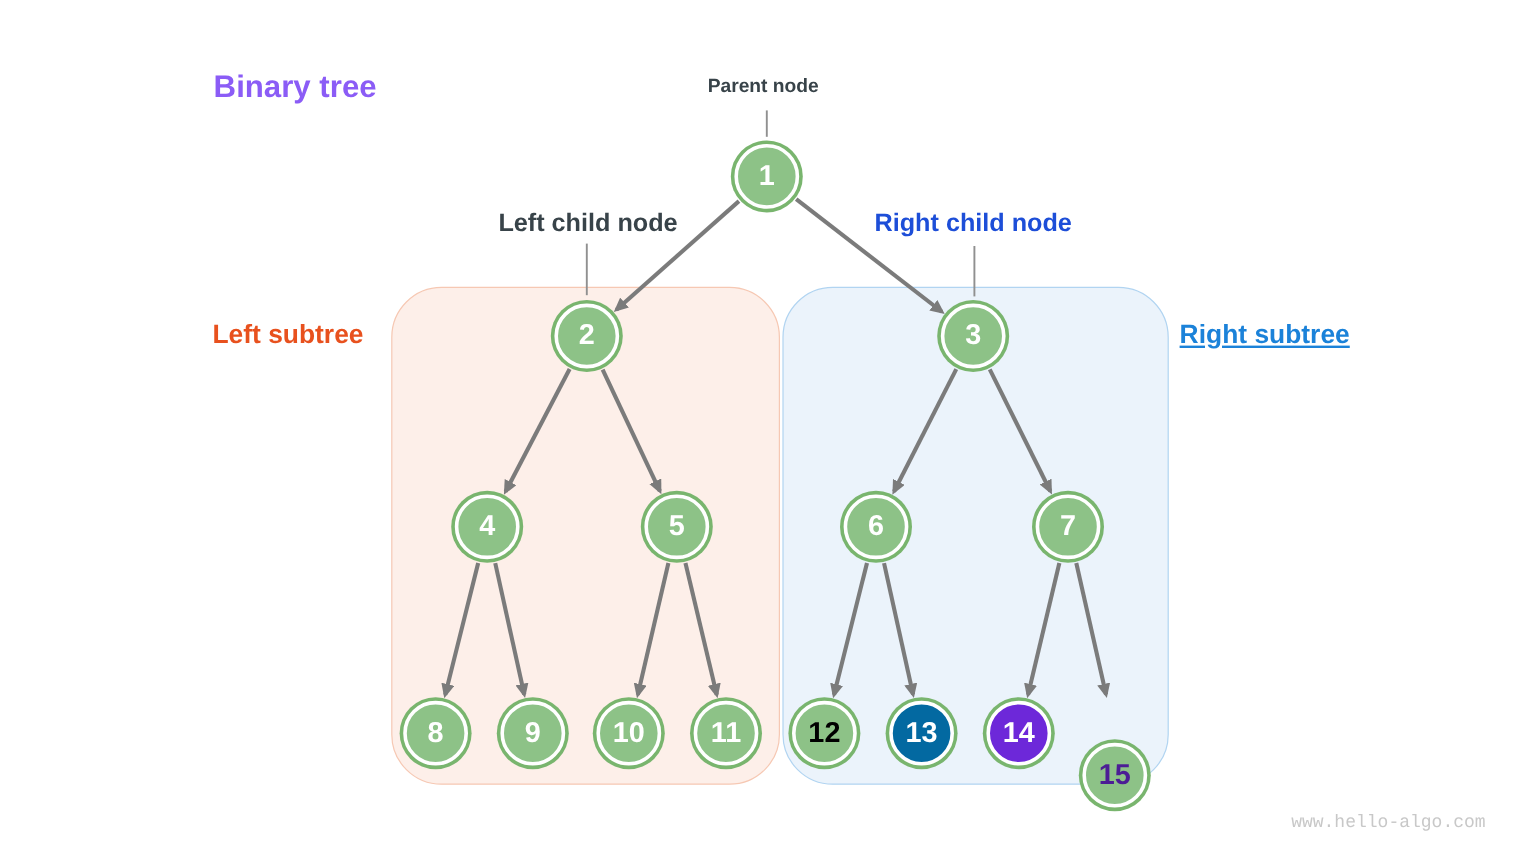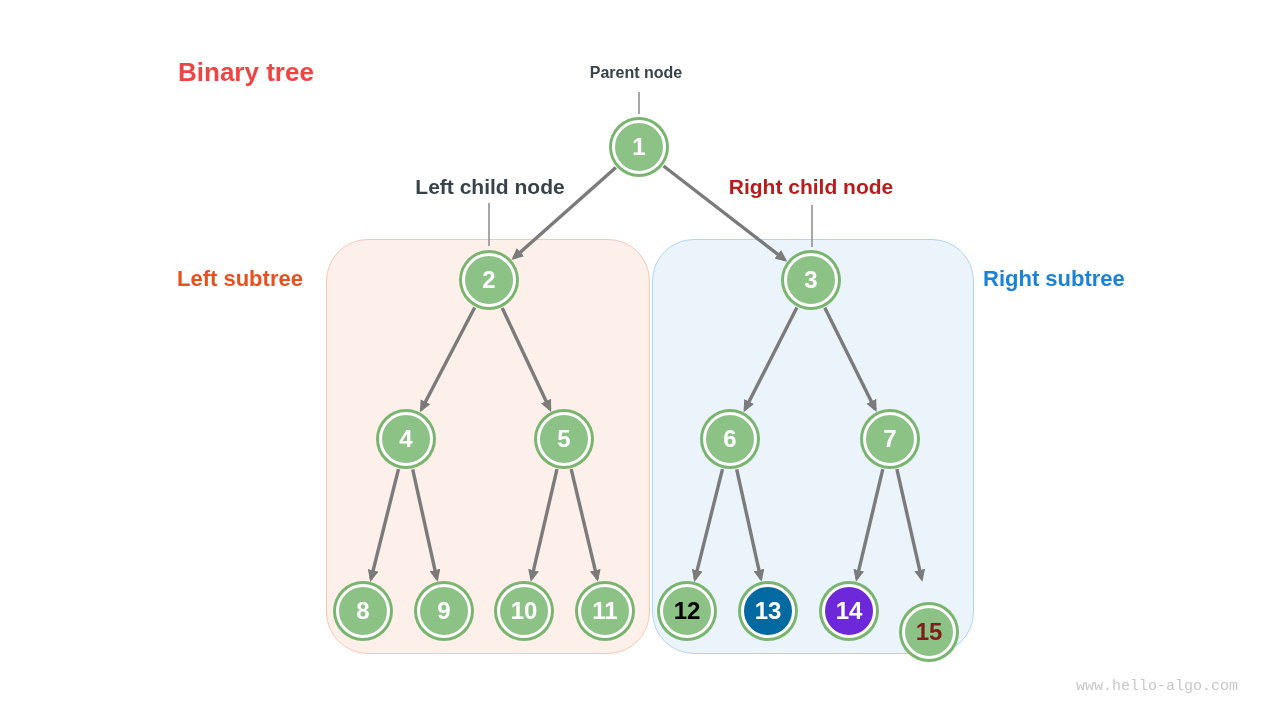--- a/index.html
+++ b/index.html
@@ -42,21 +42,21 @@
     position: absolute;
     font-weight: bold;
     white-space: nowrap;
     line-height: 1;
   }
   #title             { left: 178px; top: 72px;  transform: translateY(-50%); font-size: 26px; }
   #parent-label      { left: 636px; top: 73px;  transform: translate(-50%, -50%); font-size: 16px; }
   #left-child-label  { left: 490px; top: 186px; transform: translate(-50%, -50%); font-size: 21px; }
   #right-child-label { left: 811px; top: 186px; transform: translate(-50%, -50%); font-size: 21px; }
   #left-subtree-label  { left: 177px; top: 279px; transform: translateY(-50%); font-size: 22px; }
-  #right-subtree-label { left: 983px; top: 279px; transform: translateY(-50%); font-size: 22px; }
+  #right-subtree-label { left: 983px; top: 279px; transform: translateY(-50%); font-size: 22px; text-decoration: underline; }
   #watermark {
     position: absolute;
     right: 42px; top: 686px;
     transform: translateY(-50%);
     font-family: "DejaVu Sans Mono", monospace;
     font-size: 15px;
     white-space: nowrap;
   }
 </style>
 </head>
@@ -101,30 +101,30 @@
       <div class="tree-node" style="left: 564px; top: 439px; background-color: rgb(141, 194, 135); box-shadow: rgb(121, 181, 110) 0px 0px 0px 3px; color: rgb(255, 255, 255);">5</div>
       <div class="tree-node" style="left: 730px; top: 439px; background-color: rgb(141, 194, 135); box-shadow: rgb(121, 181, 110) 0px 0px 0px 3px; color: rgb(255, 255, 255);">6</div>
       <div class="tree-node" style="left: 890px; top: 439px; background-color: rgb(141, 194, 135); box-shadow: rgb(121, 181, 110) 0px 0px 0px 3px; color: rgb(255, 255, 255);">7</div>
       <div class="tree-node" style="left: 363px; top: 611px; background-color: rgb(141, 194, 135); box-shadow: rgb(121, 181, 110) 0px 0px 0px 3px; color: rgb(255, 255, 255);">8</div>
       <div class="tree-node" style="left: 444px; top: 611px; background-color: rgb(141, 194, 135); box-shadow: rgb(121, 181, 110) 0px 0px 0px 3px; color: rgb(255, 255, 255);">9</div>
       <div class="tree-node" style="left: 524px; top: 611px; background-color: rgb(141, 194, 135); box-shadow: rgb(121, 181, 110) 0px 0px 0px 3px; color: rgb(255, 255, 255);">10</div>
       <div class="tree-node" style="left: 605px; top: 611px; background-color: rgb(141, 194, 135); box-shadow: rgb(121, 181, 110) 0px 0px 0px 3px; color: rgb(255, 255, 255);">11</div>
       <div class="tree-node" style="left: 687px; top: 611px; background-color: rgb(141, 194, 135); box-shadow: rgb(121, 181, 110) 0px 0px 0px 3px; color: #000000;">12</div>
       <div class="tree-node" style="left: 768px; top: 611px; background-color: #0369a1; box-shadow: rgb(121, 181, 110) 0px 0px 0px 3px; color: rgb(255, 255, 255);">13</div>
       <div class="tree-node" style="left: 849px; top: 611px; background-color: #6d28d9; box-shadow: rgb(121, 181, 110) 0px 0px 0px 3px; color: rgb(255, 255, 255);">14</div>
-      <div class="tree-node" style="left: 929px; top: 632px; background-color: rgb(141, 194, 135); box-shadow: rgb(121, 181, 110) 0px 0px 0px 3px; color: #7f1d1d;">15</div>
+      <div class="tree-node" style="left: 929px; top: 646px; background-color: rgb(141, 194, 135); box-shadow: rgb(121, 181, 110) 0px 0px 0px 3px; color: #4c1d95;">15</div>
     </div>
 
-  <div class="lbl" id="title" style="color: #ef4444;">Binary tree</div>
+  <div class="lbl" id="title" style="color: #8b5cf6;">Binary tree</div>
 
   <div class="lbl" id="parent-label" style="color: rgb(56, 67, 73);">Parent node</div>
 
   <div class="lbl" id="left-child-label" style="color: rgb(56, 67, 73);">Left child node</div>
 
-  <div class="lbl" id="right-child-label" style="color: #b91c1c;">Right child node</div>
+  <div class="lbl" id="right-child-label" style="color: #1d4ed8;">Right child node</div>
 
   <div class="lbl" id="left-subtree-label" style="color: rgb(232, 81, 30);">Left subtree</div>
 
   <div class="lbl" id="right-subtree-label" style="color: rgb(27, 130, 217);">Right subtree</div>
 
   <div id="watermark" style="color: rgb(200, 200, 200); font-family: Liberation Mono, monospace;">www.hello-algo.com</div>
 
 </div>
 
 </body></html>

